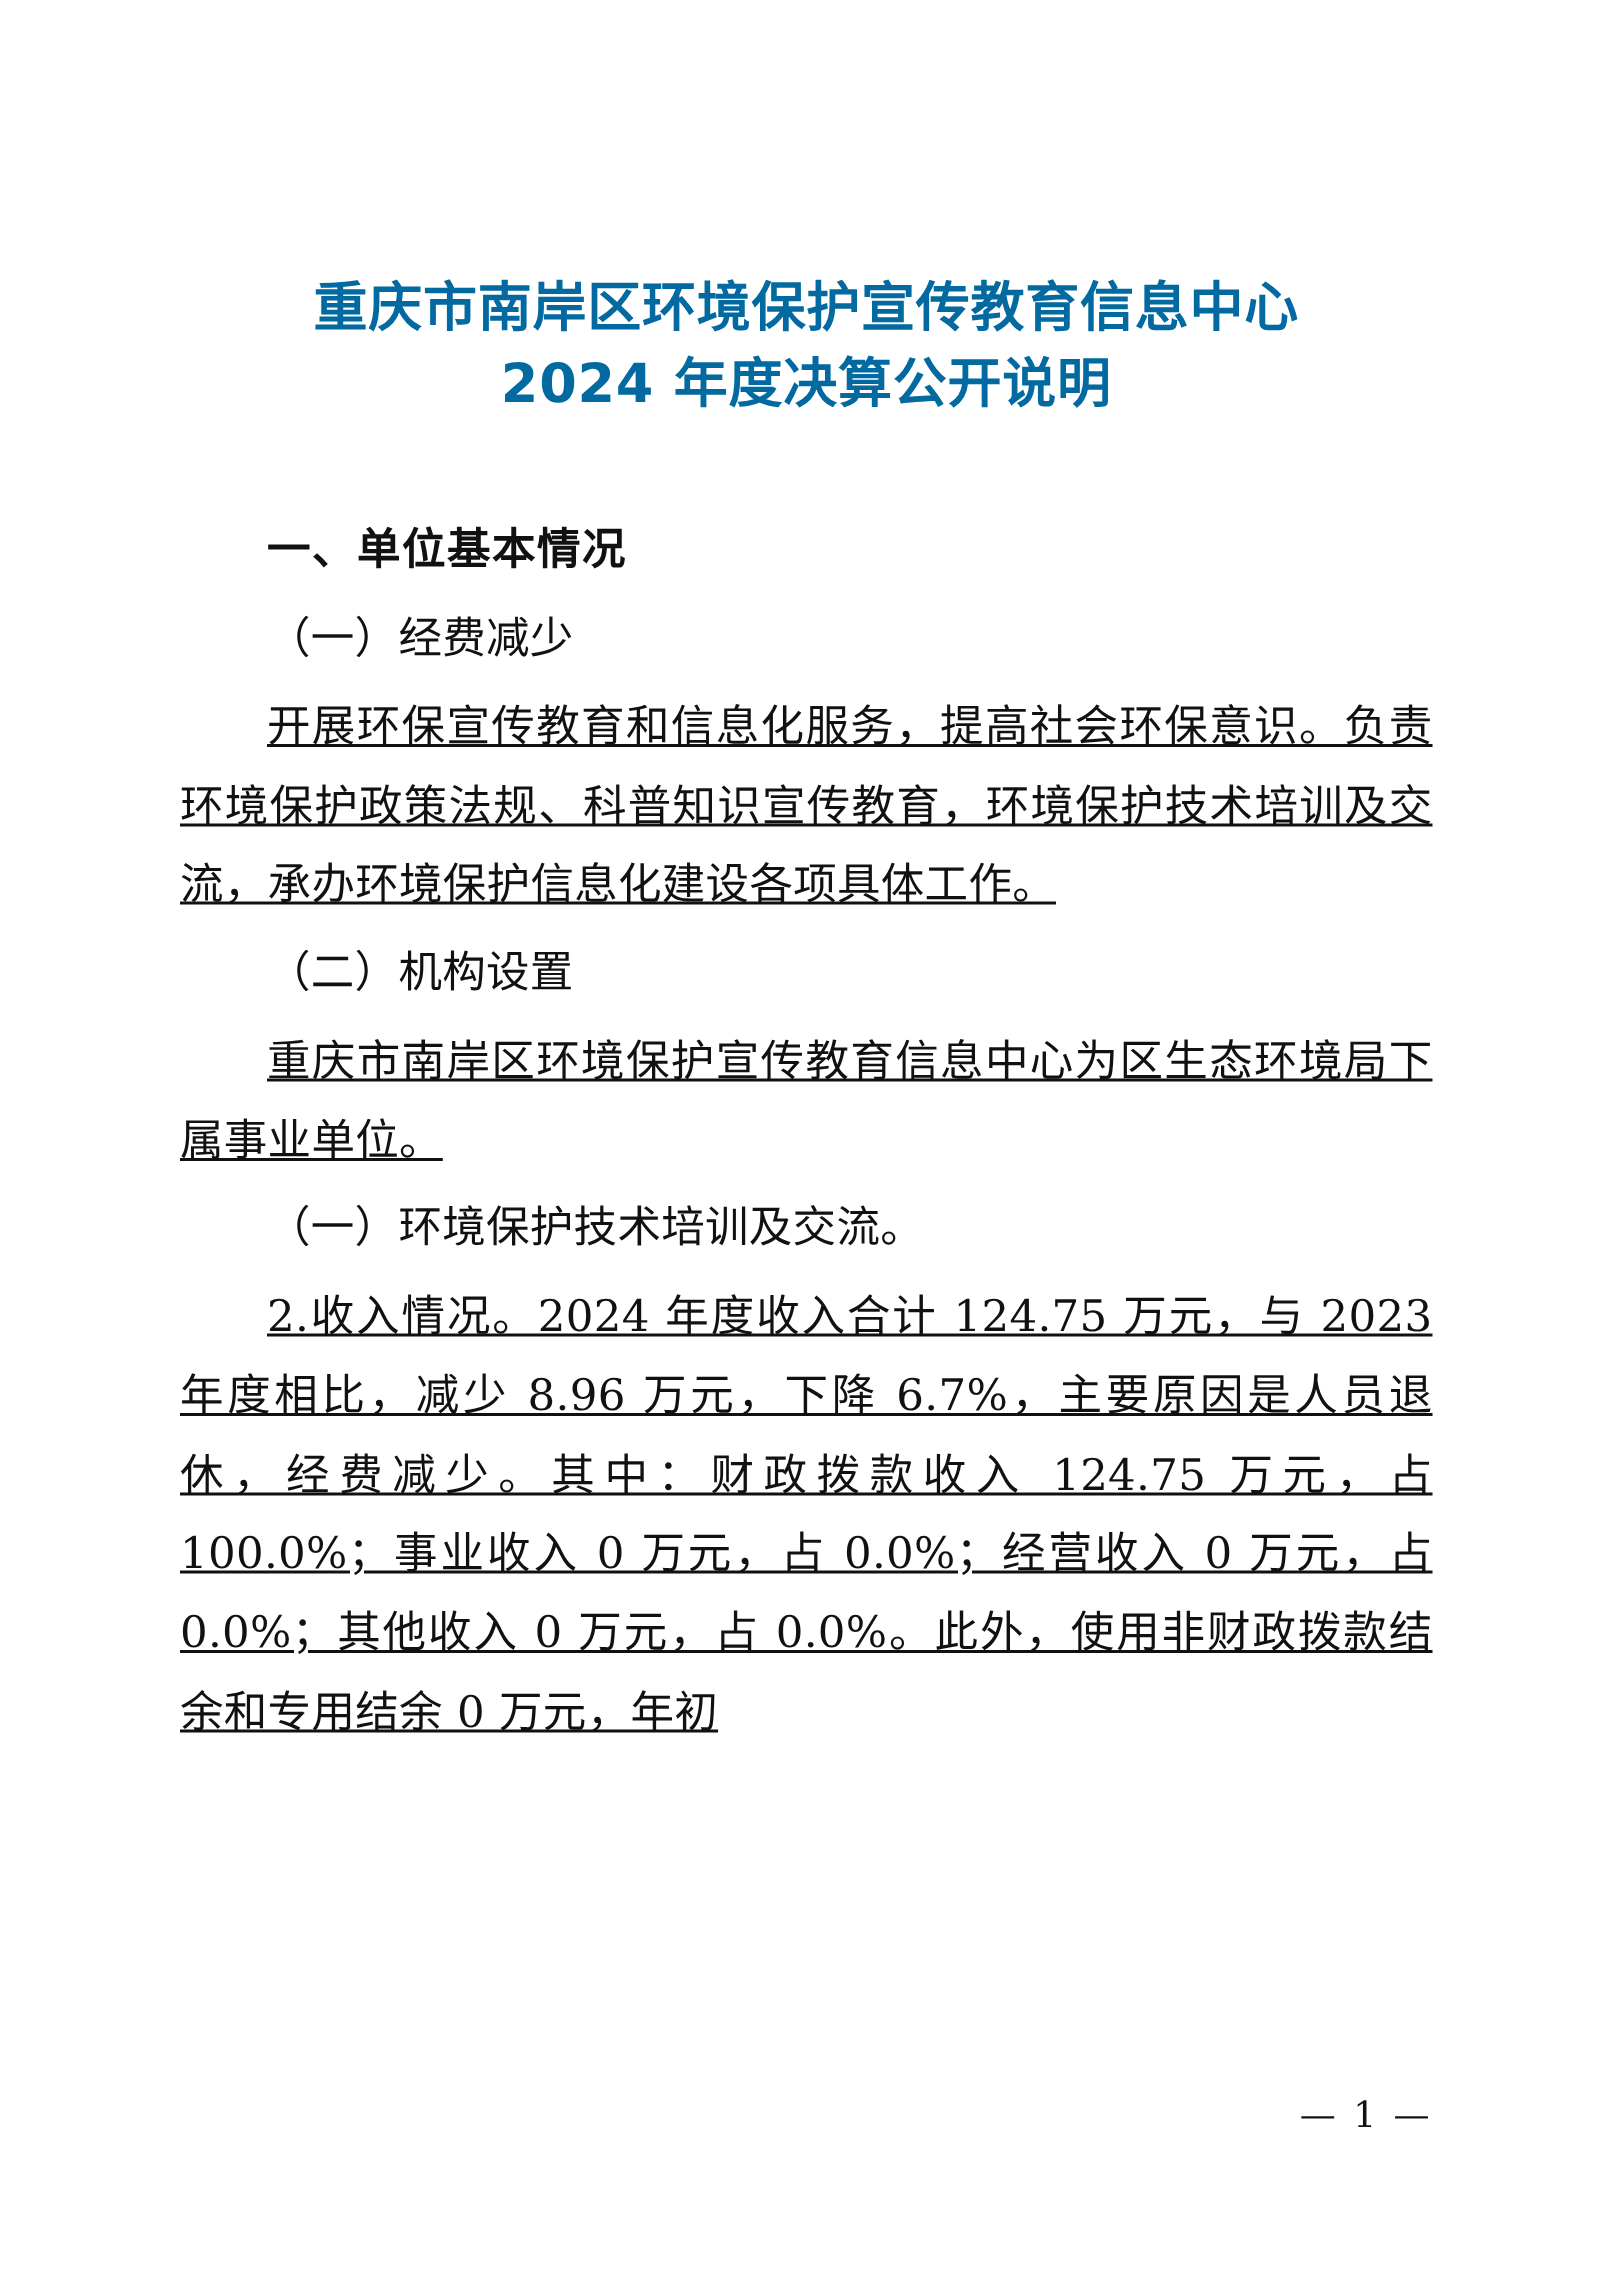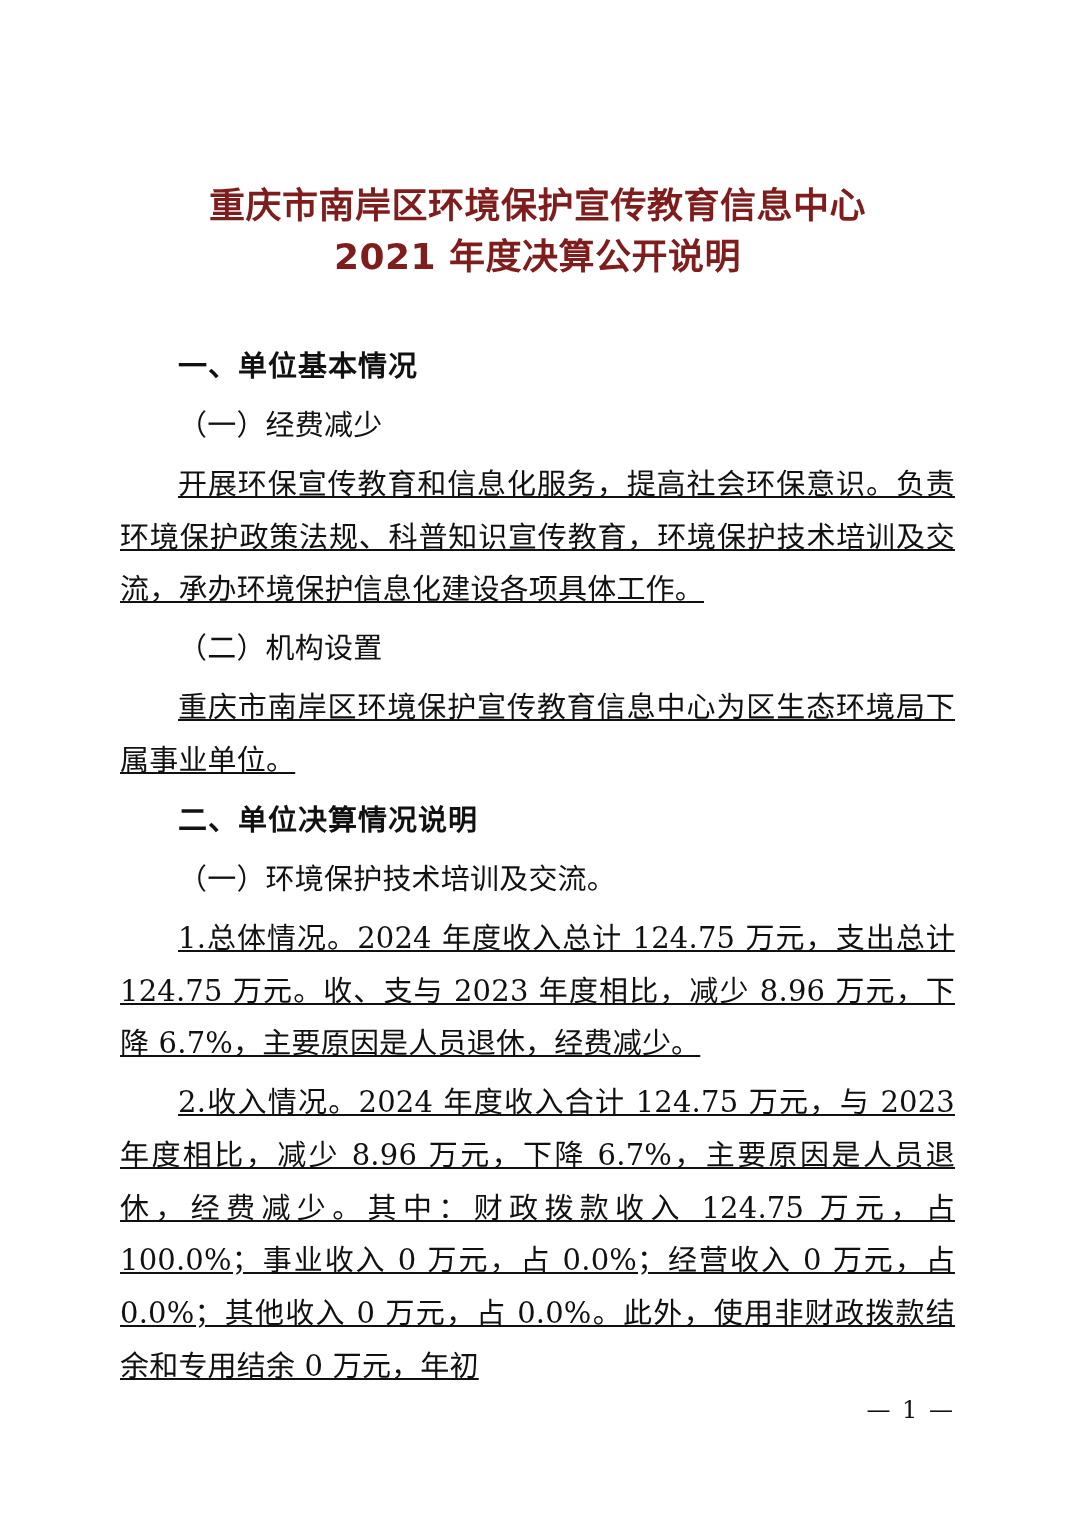--- a/index.html
+++ b/index.html
@@ -21,21 +21,21 @@
     padding: 150px 120px 60px 120px;
     position: relative;
   }
   .doc-title {
     text-align: center;
     font-family: "DejaVu Sans", "Liberation Sans", sans-serif;
     font-weight: bold;
     font-size: 36px;
     line-height: 1.42;
     letter-spacing: 0.5px;
-    color: #7f1d1d;
+    color: #0369a1;
     margin: 30px 0 0 0;
   }
   .doc-title .line2 {
     display: block;
   }
   .body-block {
     margin-top: 58px;
   }
   p {
     margin: 0;
@@ -70,33 +70,31 @@
     color: #111111;
   }
 </style>
 </head>
 <body>
 
 <div class="page">
 
   <h1 class="doc-title">
     <span>重庆市南岸区环境保护宣传教育信息中心</span>
-    <span class="line2">2021 年度决算公开说明</span>
+    <span class="line2">2024 年度决算公开说明</span>
   </h1>
 
   <div class="body-block">
 
     <p class="heading">一、单位基本情况</p>
     <p class="sub-heading">（一）经费减少</p>
     <p class="para">开展环保宣传教育和信息化服务，提高社会环保意识。负责环境保护政策法规、科普知识宣传教育，环境保护技术培训及交流，承办环境保护信息化建设各项具体工作。</p>
     <p class="sub-heading">（二）机构设置</p>
     <p class="para">重庆市南岸区环境保护宣传教育信息中心为区生态环境局下属事业单位。</p>
 
-    <p class="heading">二、单位决算情况说明</p>
     <p class="sub-heading">（一）环境保护技术培训及交流。</p>
-    <p class="para">1.总体情况。2024 年度收入总计 124.75 万元，支出总计 124.75 万元。收、支与 2023 年度相比，减少 8.96 万元，下降 6.7%，主要原因是人员退休，经费减少。</p>
     <p class="para">2.收入情况。2024 年度收入合计 124.75 万元，与 2023 年度相比，减少 8.96 万元，下降 6.7%，主要原因是人员退休，经费减少。其中：财政拨款收入 124.75 万元，占 100.0%；事业收入 0 万元，占 0.0%；经营收入 0 万元，占 0.0%；其他收入 0 万元，占 0.0%。此外，使用非财政拨款结余和专用结余 0 万元，年初</p>
 
   </div>
 
   <div class="page-number">— 1 —</div>
 
 </div>
 
 </body></html>

